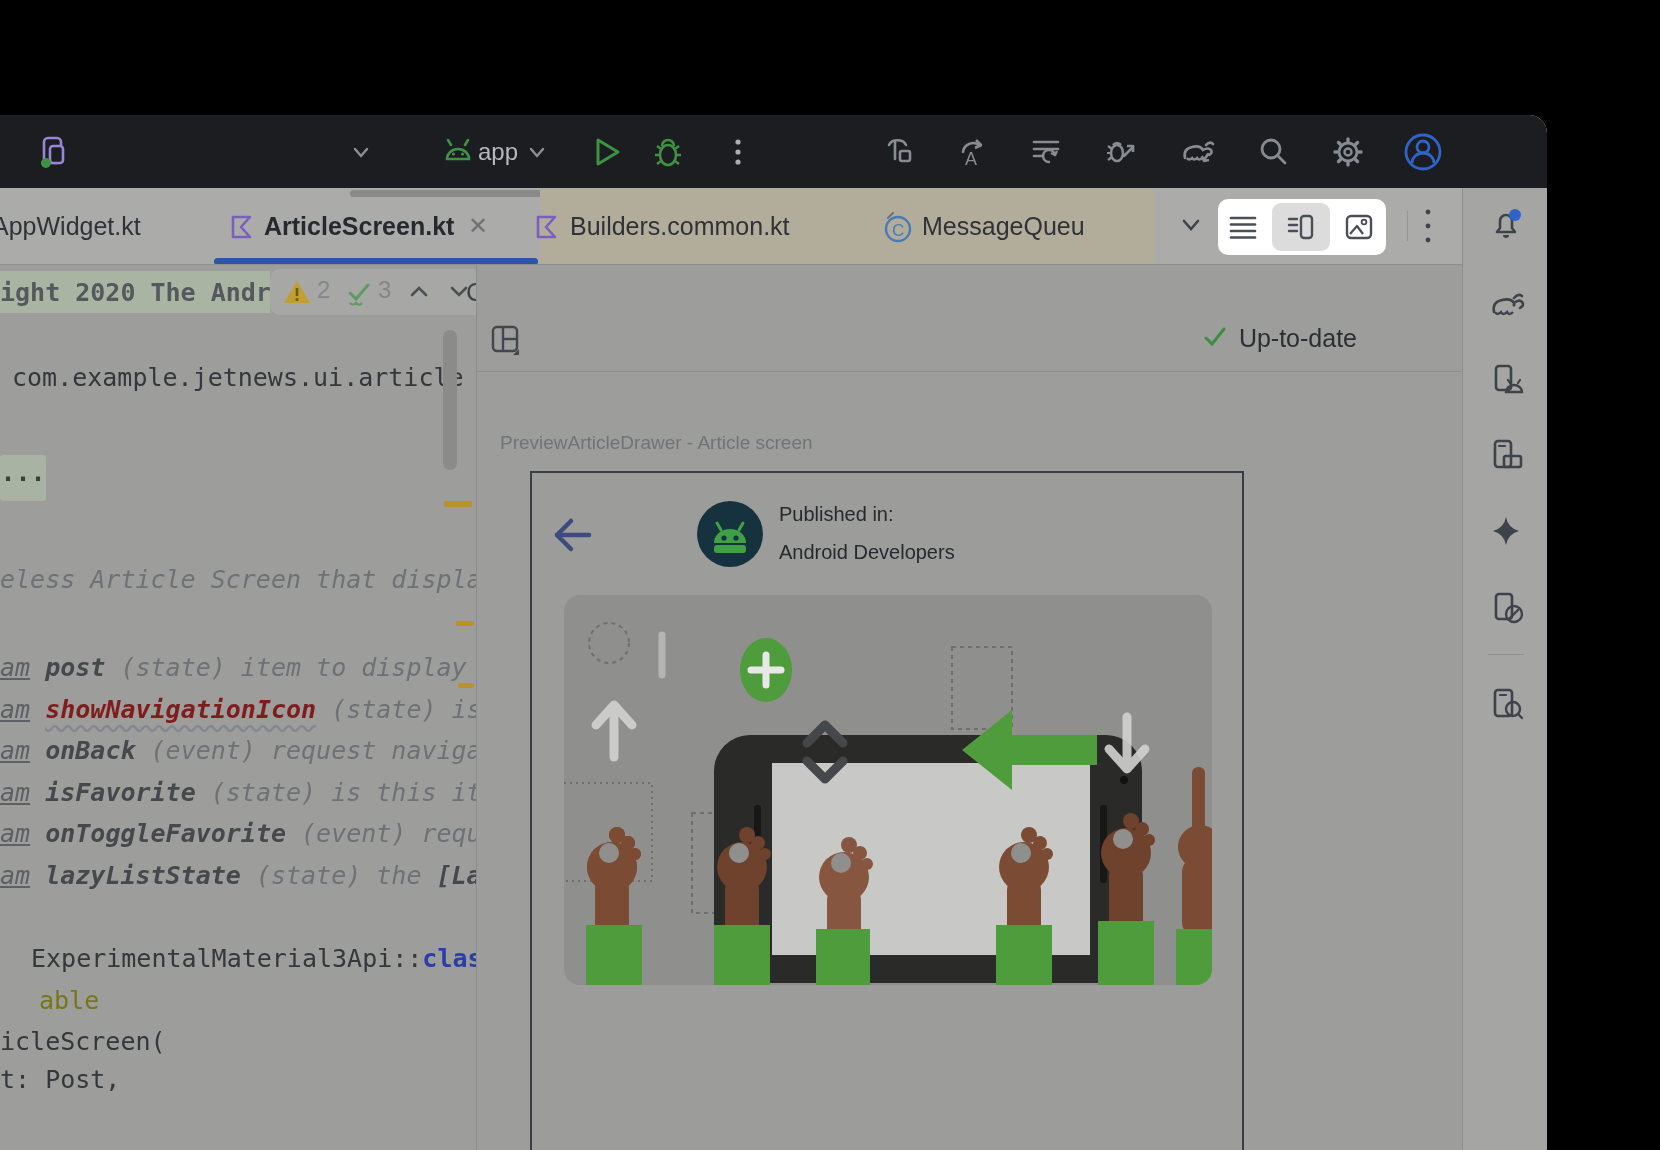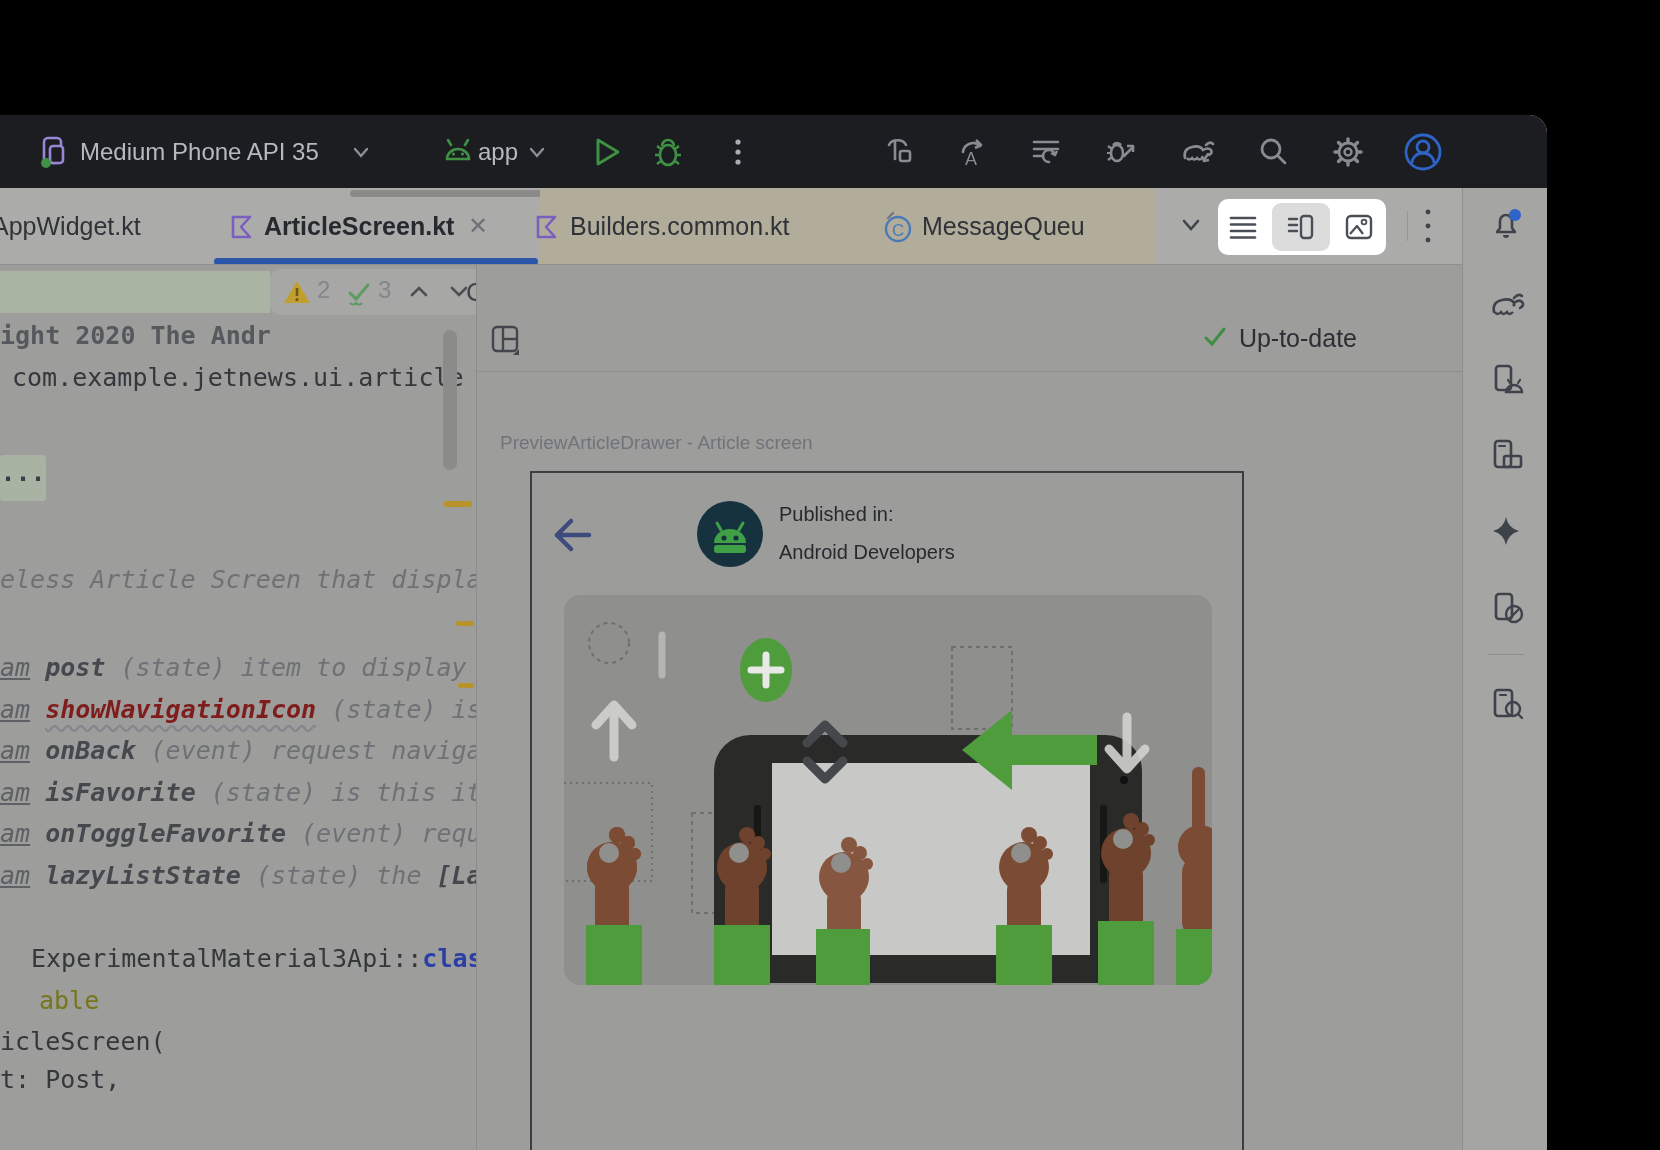--- a/index.html
+++ b/index.html
@@ -69,21 +69,20 @@
 
 <div class="screen">
   <div class="window">
 
     <div class="toolbar">
       <svg class="tb-ic" style="left:34px" viewBox="0 0 40 40">
         <rect x="10" y="6" width="17" height="25" rx="4" fill="none" stroke="#9a86d6" stroke-width="2.6"></rect>
         <rect x="16" y="14" width="13" height="17" rx="3" fill="#1b1d20" stroke="#9a86d6" stroke-width="2.6"></rect>
         <circle cx="12" cy="31" r="5" fill="#3f9144"></circle>
       </svg>
-      <div class="tb-label" style="left:80px">Medium Phone API 35</div>
       <svg class="tb-ic" style="left:348px;top:24px;width:26px;height:26px" viewBox="0 0 26 26">
         <polyline points="7,10 13,17 19,10" fill="none" stroke="#8c9096" stroke-width="2.4" stroke-linecap="round"></polyline>
       </svg>
       <svg class="tb-ic" style="left:438px" viewBox="0 0 40 40">
         <path d="M9 27 a11 10 0 0 1 22 0 z" fill="none" stroke="#3f9144" stroke-width="2.6"></path>
         <line x1="13" y1="13" x2="10" y2="8" stroke="#3f9144" stroke-width="2.6" stroke-linecap="round"></line>
         <line x1="27" y1="13" x2="30" y2="8" stroke="#3f9144" stroke-width="2.6" stroke-linecap="round"></line>
         <circle cx="15.5" cy="22" r="1.6" fill="#3f9144"></circle>
           <circle cx="24.5" cy="22" r="1.6" fill="#3f9144"></circle>
       </svg>
@@ -248,21 +247,21 @@
         <svg class="abs" style="left:136px;top:10px;width:26px;height:26px" viewBox="0 0 26 26">
           <polyline points="6,16 13,9 20,16" fill="none" stroke="#4c4f54" stroke-width="2.6" stroke-linecap="round"></polyline>
         </svg>
         <svg class="abs" style="left:176px;top:10px;width:26px;height:26px" viewBox="0 0 26 26">
           <polyline points="6,9 13,16 20,9" fill="none" stroke="#4c4f54" stroke-width="2.6" stroke-linecap="round"></polyline>
         </svg>
       </div>
       <div class="abs" style="left:466px;top:12px;font-family:'Liberation Sans',sans-serif;font-size:26px;color:#3f444b">C</div>
 
       <div id="code-lines">
-          <div class="code-line" style="top: 8px; left: 0px; margin-top: 43px;"><span class="k-comment">ight 2020 The Andr</span></div>
+          <div class="code-line" style="top: 8px; left: 0px;"><span class="k-comment">ight 2020 The Andr</span></div>
           <div class="code-line" style="top: 93px; left: 12px;"><span class="k-plain">com.example.jetnews.ui.article</span></div>
           <div class="fold-chip">...</div>
           <div class="code-line" style="top: 295px; left: 0px;"><span class="k-kdoc">eless Article Screen that displa</span></div>
           <div class="code-line" style="top: 383px; left: 0px;"><span class="k-tag">am</span><span class="k-kdoc"> </span><span class="k-name">post</span><span class="k-kdoc"> (state) item to display</span></div>
           <div class="code-line" style="top: 425px; left: 0px;"><span class="k-tag">am</span><span class="k-kdoc"> </span><span class="k-wavy">showNavigationIcon</span><span class="k-kdoc"> (state) is</span></div>
           <div class="code-line" style="top: 466px; left: 0px;"><span class="k-tag">am</span><span class="k-kdoc"> </span><span class="k-name">onBack</span><span class="k-kdoc"> (event) request naviga</span></div>
           <div class="code-line" style="top: 508px; left: 0px;"><span class="k-tag">am</span><span class="k-kdoc"> </span><span class="k-name">isFavorite</span><span class="k-kdoc"> (state) is this it</span></div>
           <div class="code-line" style="top: 549px; left: 0px;"><span class="k-tag">am</span><span class="k-kdoc"> </span><span class="k-name">onToggleFavorite</span><span class="k-kdoc"> (event) requ</span></div>
           <div class="code-line" style="top: 591px; left: 0px;"><span class="k-tag">am</span><span class="k-kdoc"> </span><span class="k-name">lazyListState</span><span class="k-kdoc"> (state) the </span><span class="k-name">[La</span></div>
           <div class="code-line" style="top: 674px; left: 0px; padding-left: 31px;"><span class="k-plain">ExperimentalMaterial3Api::</span><span class="k-keyword">class</span><span class="k-plain">)</span></div>

